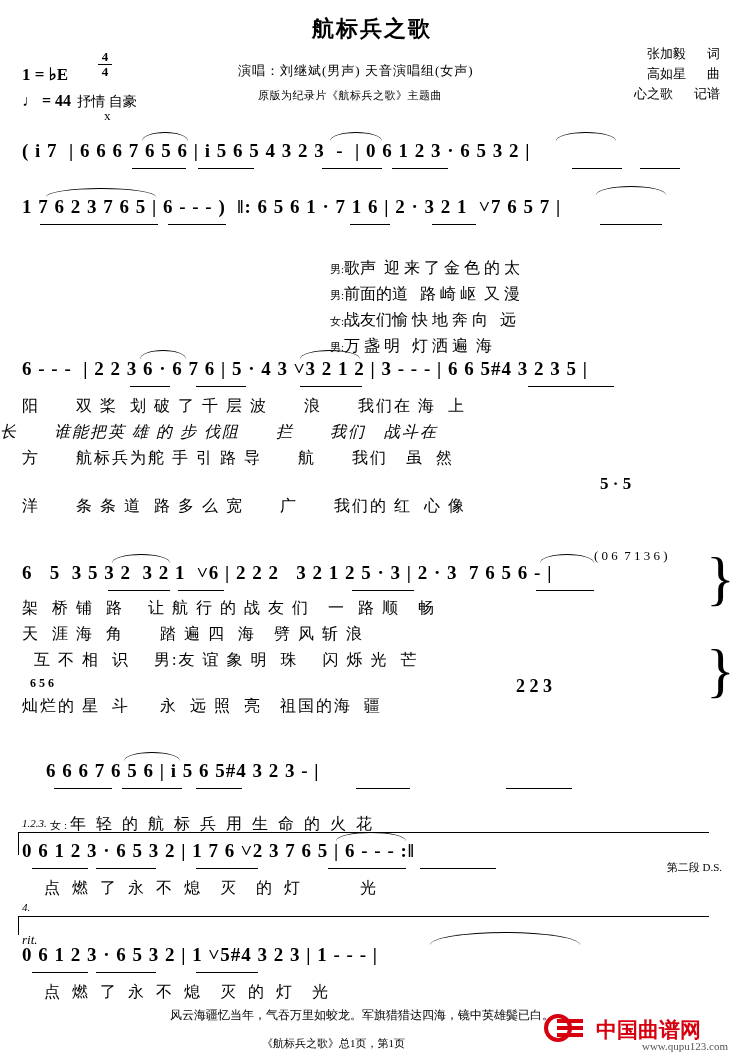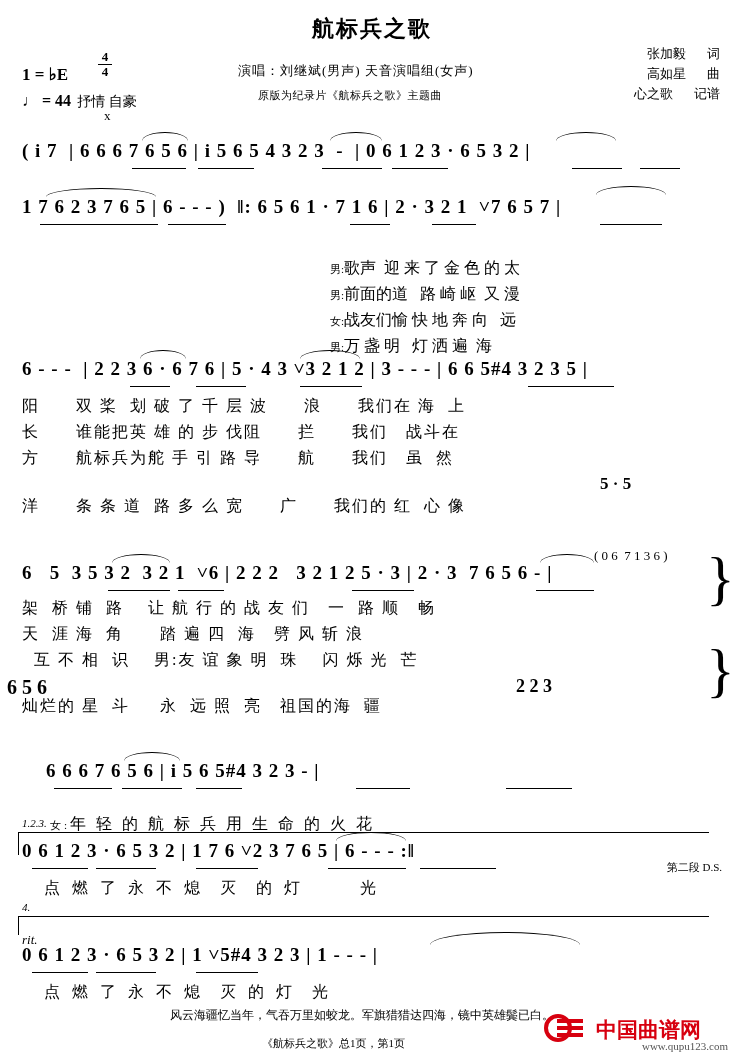--- a/index.html
+++ b/index.html
@@ -150,41 +150,41 @@
     <div class="notes" style="padding-left:22px;letter-spacing:1px;">6 - - -  | 2 2 3 6 · 6 7 6 | 5 · 4 3 ˅3 2 1 2 | 3 - - - | 6 6 5#4 3 2 3 5 |</div>
     <div class="ul1" style="left:130px;top:28px;width:40px;"></div>
     <div class="ul1" style="left:196px;top:28px;width:50px;"></div>
     <div class="tie" style="left:140px;top:-8px;width:46px;"></div>
     <div class="ul1" style="left:300px;top:28px;width:62px;"></div>
     <div class="tie" style="left:300px;top:-8px;width:60px;"></div>
     <div class="ul1" style="left:528px;top:28px;width:86px;"></div>
   </div>
   <div class="sys" style="top:396px;">
     <div class="lyr" style="padding-left:22px;letter-spacing:2px;">阳      双 桨  划 破 了 千 层 波      浪      我们在 海  上</div>
-    <div class="lyr" style="padding-left:22px;letter-spacing:2px;">长      谁能把英 雄 的 步 伐阻      拦      我们   战斗在</div>
+    <div class="lyr" style="letter-spacing:2px;font-style:italic;">长      谁能把英 雄 的 步 伐阻      拦      我们   战斗在</div>
     <div class="lyr" style="padding-left:22px;letter-spacing:2px;">方      航标兵为舵 手 引 路 导      航      我们   虽  然</div>
     <div class="notes" style="padding-left:600px;height:22px;font-size:17px;">5 · 5</div>
     <div class="lyr" style="padding-left:22px;letter-spacing:2px;">洋      条 条 道  路 多 么 宽      广      我们的 红  心 像</div>
   </div>
 
   <div class="notes small" style="position:absolute;left:594px;top:548px;font-size:13px;">( 0 6  7 1 3 6 )</div>
   <div class="sys" style="top:562px;">
     <div class="notes" style="padding-left:22px;letter-spacing:1px;">6   5  3 5 3 2  3 2 1  ˅6 | 2 2 2   3 2 1 2 5 · 3 | 2 · 3  7 6 5 6 - |</div>
     <div class="ul1" style="left:108px;top:28px;width:62px;"></div>
     <div class="ul1" style="left:178px;top:28px;width:46px;"></div>
     <div class="tie" style="left:112px;top:-8px;width:58px;"></div>
     <div class="ul1" style="left:352px;top:28px;width:62px;"></div>
     <div class="ul1" style="left:536px;top:28px;width:58px;"></div>
     <div class="tie" style="left:540px;top:-8px;width:54px;"></div>
   </div>
   <div class="sys" style="top:598px;">
     <div class="lyr" style="padding-left:22px;letter-spacing:2px;">架  桥 铺  路    让 航 行 的 战 友 们   一  路 顺   畅</div>
     <div class="lyr" style="padding-left:22px;letter-spacing:2px;">天  涯 海  角      踏 遍 四  海   劈 风 斩 浪</div>
     <div class="lyr" style="padding-left:34px;letter-spacing:2px;">互 不 相  识    男:友 谊 象 明  珠    闪 烁 光  芒</div>
-    <div class="notes" style="padding-left:7px;height:24px;font-size:20px;position:relative;font-family:Liberation Serif, serif;">6 5 6</div>
+    <div class="notes" style="padding-left:30px;height:24px;font-size:12px;position:relative;font-family:Liberation Serif, serif;">6 5 6</div>
     <div class="notes" style="position:absolute;left:516px;top:78px;height:24px;font-size:18px;">2 2 3</div>
     <div class="lyr" style="padding-left:22px;letter-spacing:2px;margin-top:-4px;">灿烂的 星  斗     永  远 照  亮   祖国的海  疆</div>
   </div>
   <div class="brace" style="left:706px;top:548px;">}</div>
   <div class="brace" style="left:706px;top:640px;">}</div>
 
   <div class="sys" style="top:760px;">
     <div class="notes" style="padding-left:46px;letter-spacing:1px;">6 6 6 7 6 5 6 | i 5 6 5#4 3 2 3 - |</div>
     <div class="ul1" style="left:54px;top:28px;width:58px;"></div>
     <div class="ul1" style="left:122px;top:28px;width:60px;"></div>

